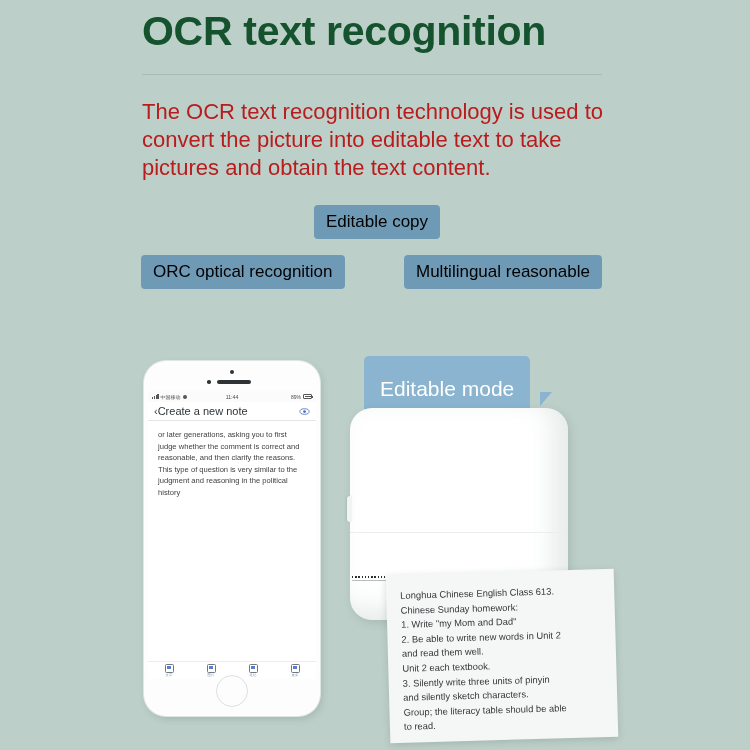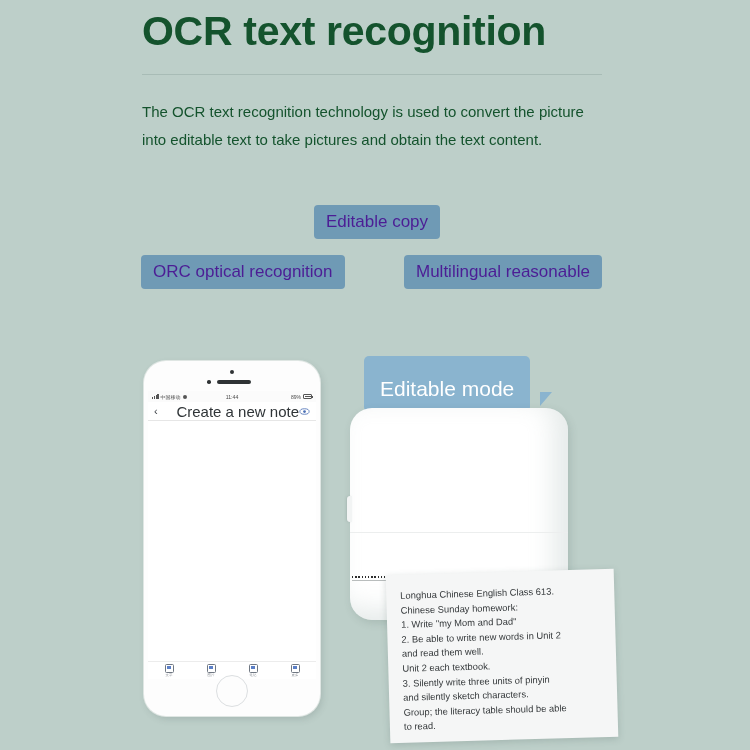--- a/index.html
+++ b/index.html
@@ -27,30 +27,30 @@
     top: 74px;
     width: 460px;
     height: 1px;
     background: #a8bcb6;
   }
   .intro {
     position: absolute;
     left: 142px;
     top: 98px;
     width: 470px;
-    font-size: 15px;
+    font-size: 22px;
     line-height: 28px;
-    color: #14532d;
+    color: #b91c1c;
   }
 
   
   .badge {
     position: absolute;
     background: #6f9ab5;
-    color: #4c1d95;
+    color: #000000;
     border-radius: 4px;
     font-size: 17px;
     line-height: 1;
     padding: 8px 12px 9px 12px;
     white-space: nowrap;
   }
   .badge-editable-copy { left: 314px; top: 205px; }
   .badge-orc          { left: 141px; top: 255px; }
   .badge-multi        { left: 404px; top: 255px; }
 
@@ -139,22 +139,22 @@
   
   .navbar {
     height: 19px;
     display: flex; align-items: center;
     padding: 0 6px;
     border-bottom: .6px solid #e6e6e6;
     background: #fff;
   }
   .nav-back { font-size: 11px; color: #3d4247; line-height: 1; }
   .nav-title {
-    flex: 1; text-align: right;
-    font-size: 15px; color: #2f3437;
+    flex: 1; text-align: left;
+    font-size: 11px; color: #2f3437;
   }
   .nav-eye { width: 11px; height: 11px; }
 
   
   .note-body {
     padding: 6px 7px 0 7px;
     font-size: 7.6px;
     line-height: 11.6px;
     color: #3e3e3e;
   }
@@ -293,20 +293,21 @@
     <div class="navbar">
       <span class="nav-back">‹</span>
       <span class="nav-title">Create a new note</span>
       <svg class="nav-eye" viewBox="0 0 24 24">
         <ellipse cx="12" cy="12" rx="10" ry="6" fill="none" stroke="#4a6fb5" stroke-width="1.8"></ellipse>
         <circle cx="12" cy="12" r="3" fill="#4a6fb5"></circle>
       </svg>
     </div>
 
     <div class="note-body">
+      <div class="note-rest">or later generations, asking you to first judge whether the comment is correct and reasonable, and then clarify the reasons. This type of question is very similar to the judgment and reasoning in the political history</div>
     </div>
 
   </div>
 
   <div class="phone-toolbar">
     <div class="tool-item">
       <span class="tool-glyph"></span>
       <span class="tool-label">文字</span>
     </div>
     <div class="tool-item">

